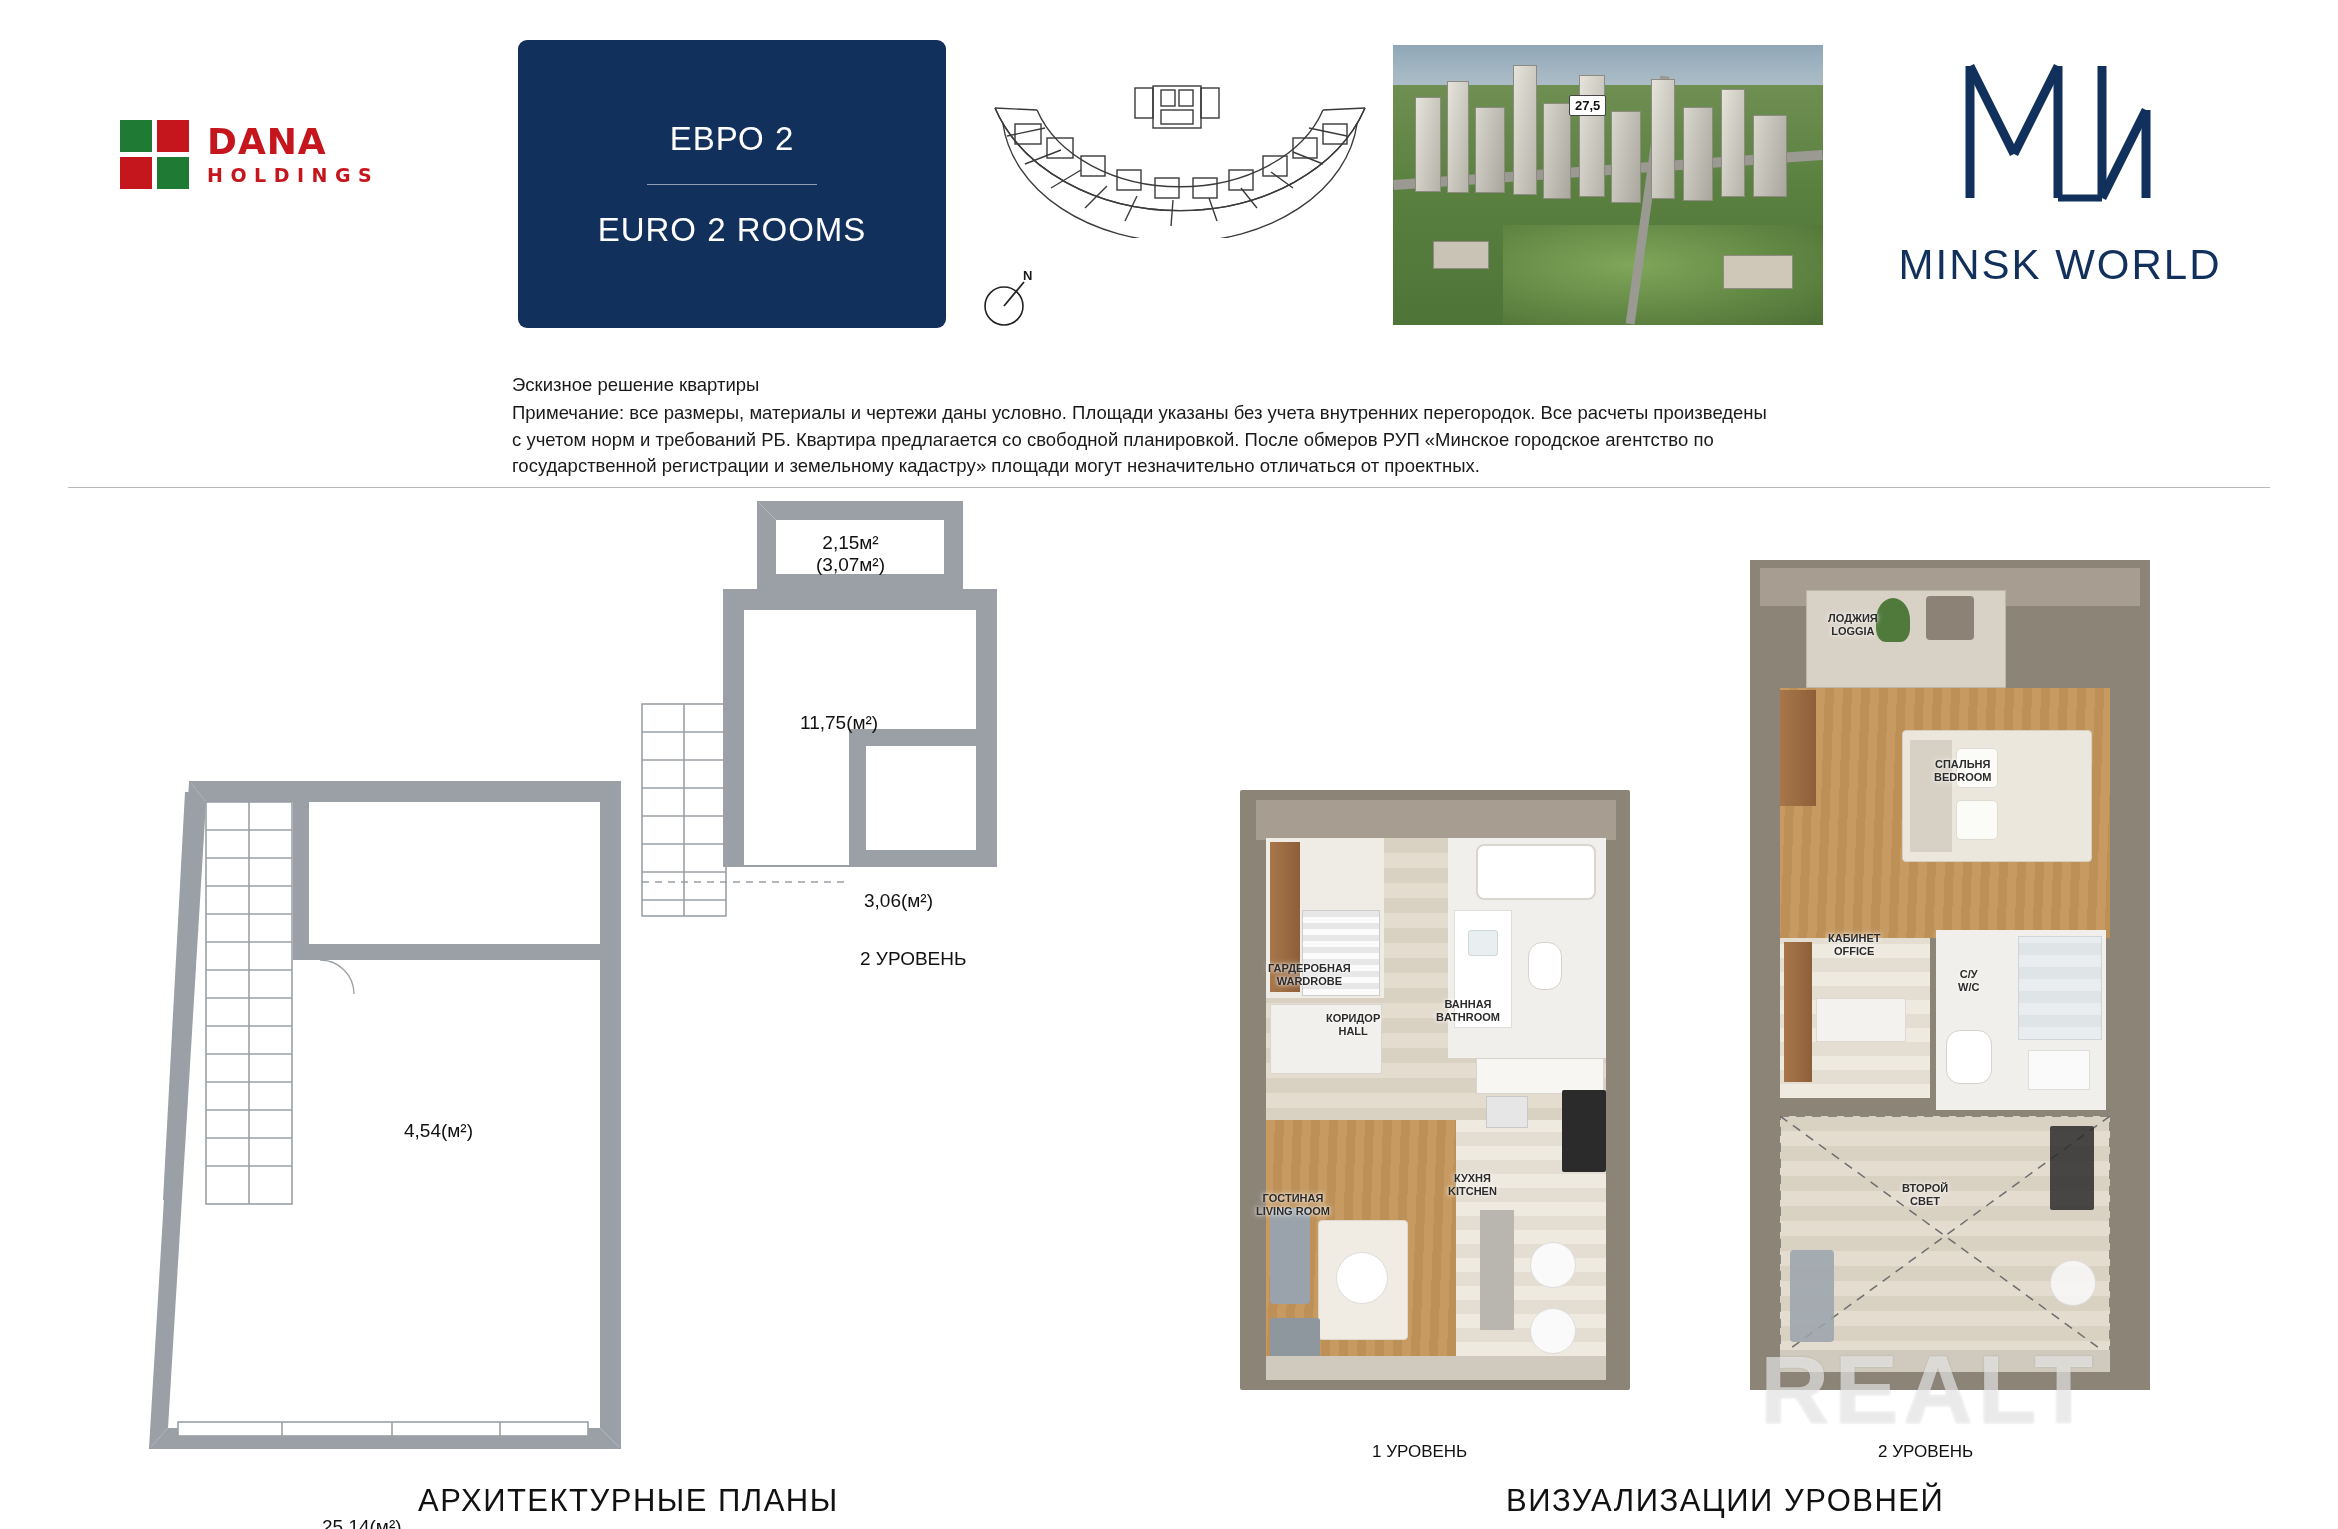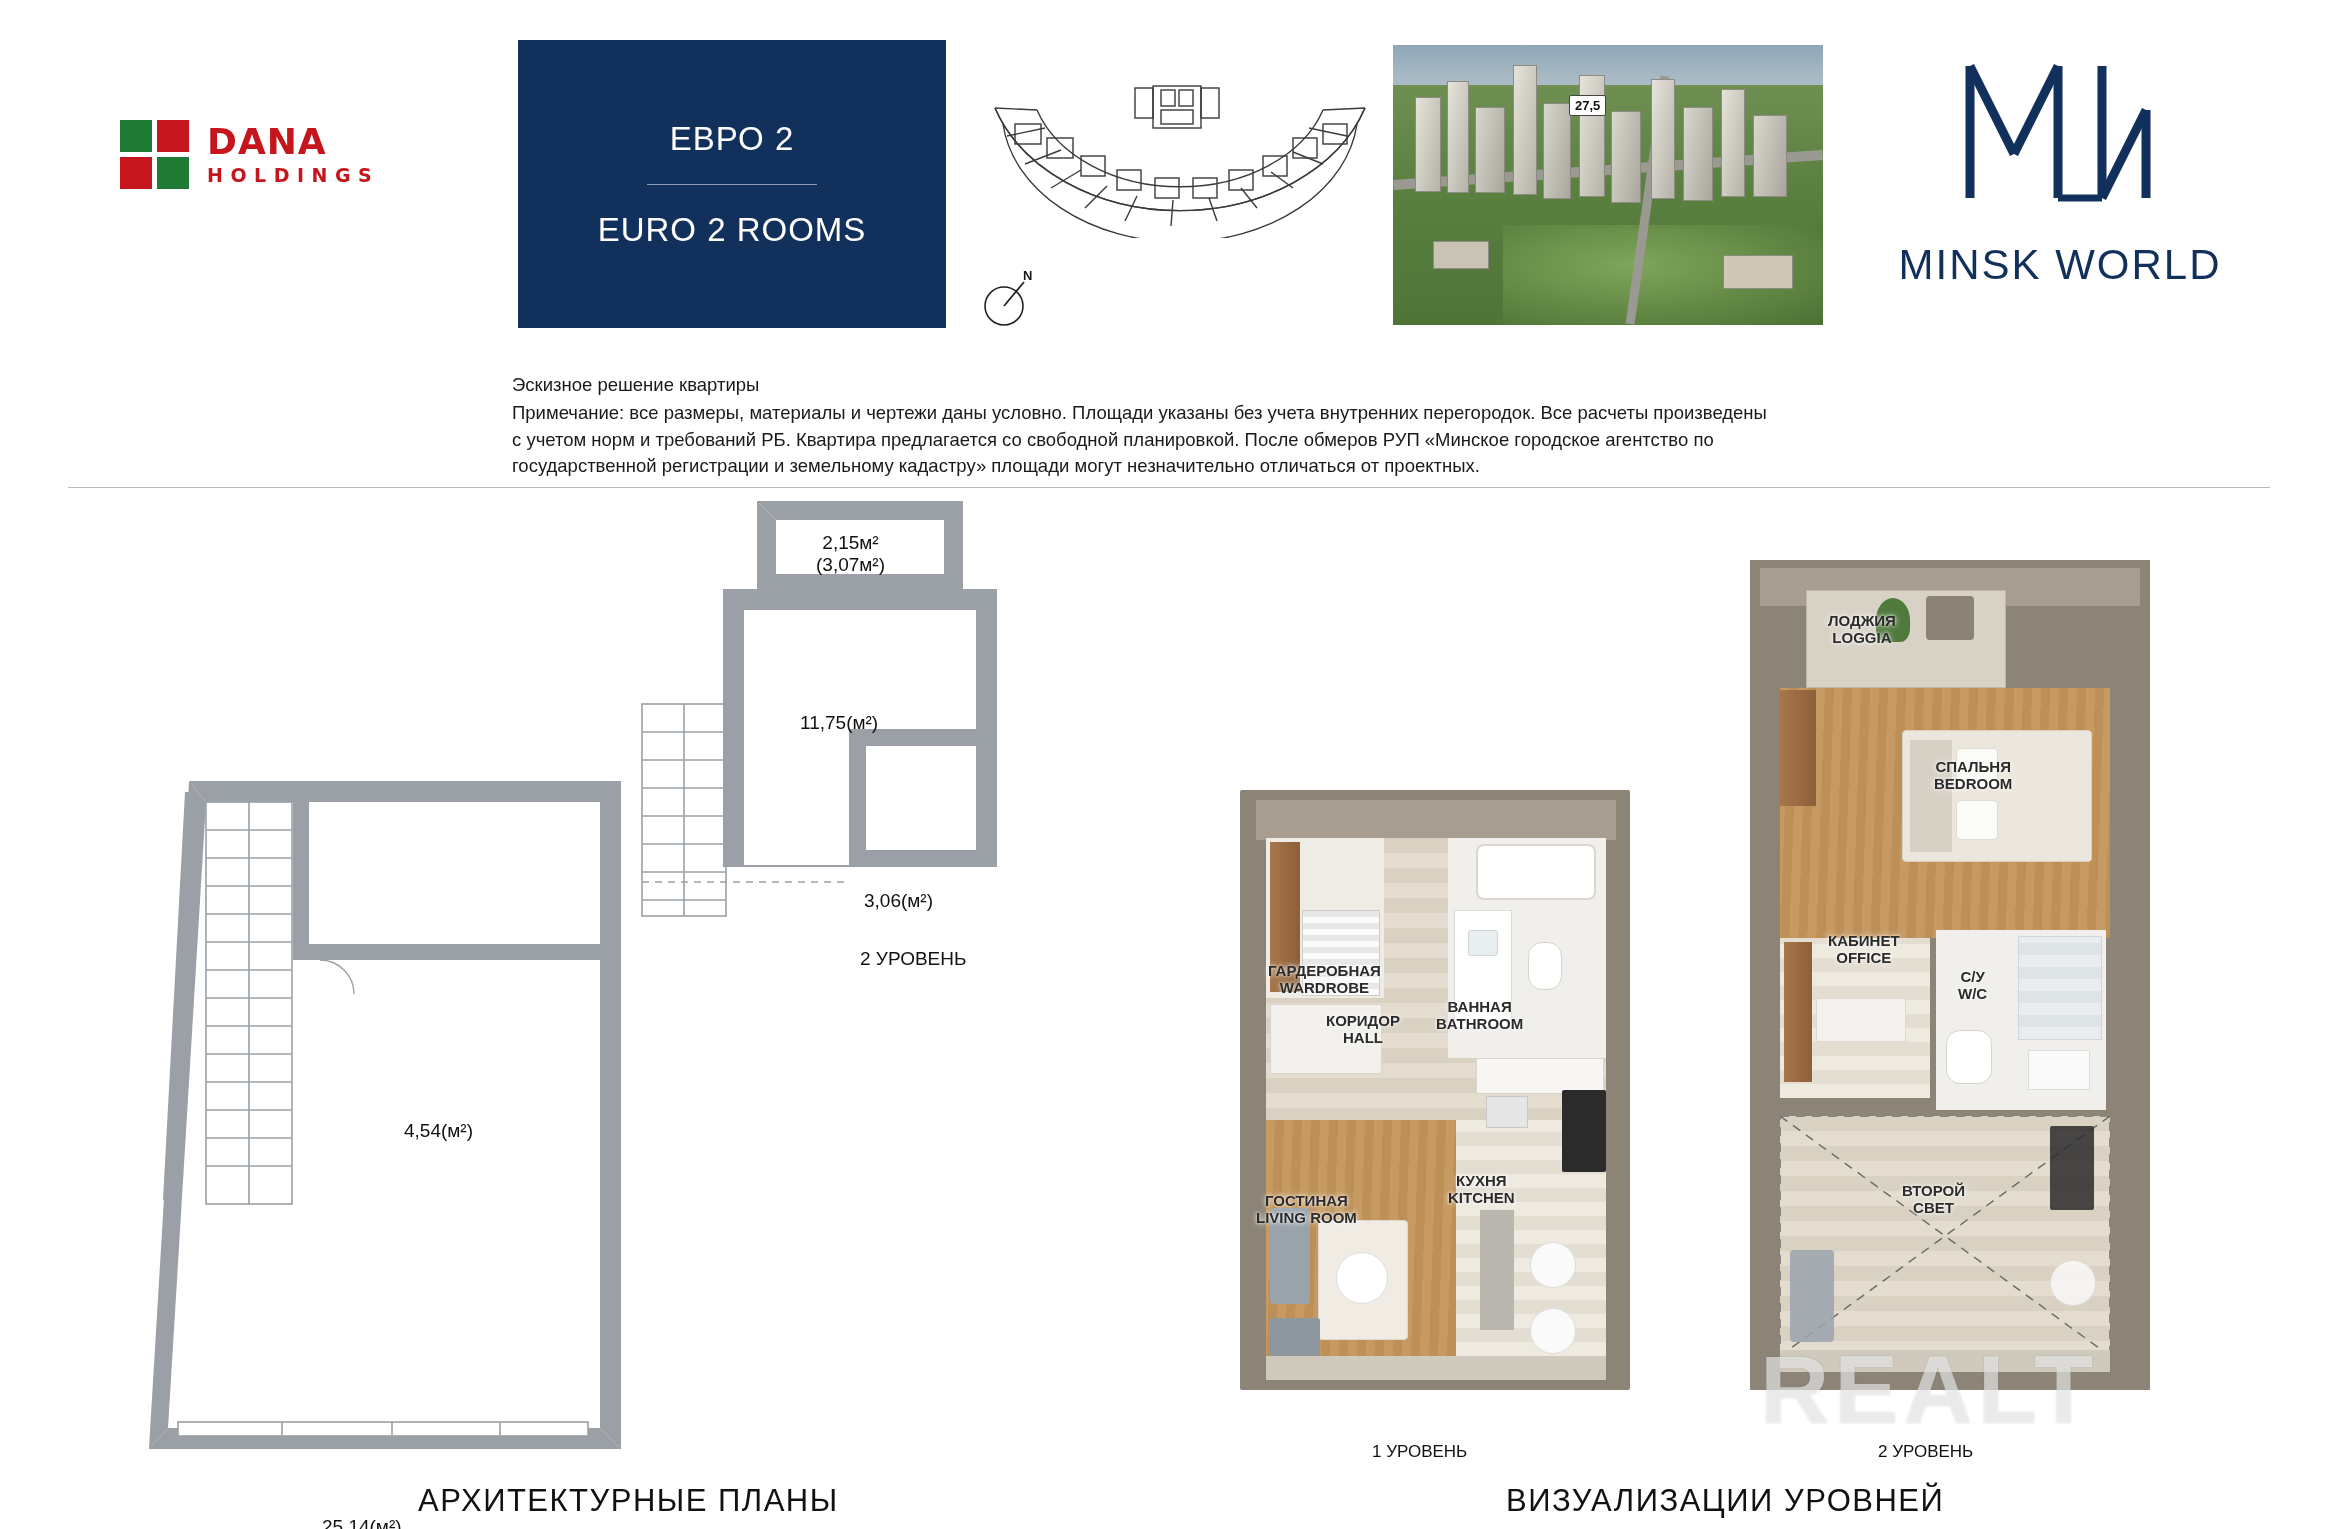--- a/index.html
+++ b/index.html
@@ -63,20 +63,21 @@
     top: 40px;
     width: 428px;
     height: 288px;
     background: #12305c;
     color: #ffffff;
     display: flex;
     flex-direction: column;
     align-items: center;
     justify-content: center;
     gap: 26px;
+    border-radius: 9px;
   }
   .title-box .t1 { font-size: 33px; letter-spacing: 1px; }
   .title-box .rule { width: 170px; height: 1px; background: #8f9fb5; }
   .title-box .t2 { font-size: 33px; letter-spacing: 1px; }
 
   
   .keyplan {
     position: absolute;
     left: 985px;
     top: 78px;
@@ -199,21 +200,21 @@
     position: absolute;
     font-size: 31px;
     letter-spacing: 1.5px;
     color: #111;
   }
 
   
   .vis { position: absolute; left: 1180px; top: 500px; width: 1158px; height: 1029px; }
   .vis-room-label {
     position: absolute;
-    font-size: 15px;
+    font-size: 11px;
     font-weight: bold;
     color: #2b2b2b;
     text-align: center;
     line-height: 1.15;
     white-space: nowrap;
     text-shadow: 0 0 3px rgba(255,255,255,.9), 0 0 6px rgba(255,255,255,.8);
   }
   .v-floor-wood { position: absolute; background: repeating-linear-gradient(92deg,#c79a62 0 9px,#bd9058 9px 18px); }
   .v-floor-tile { position: absolute; background: repeating-linear-gradient(0deg,#e3dccf 0 15px,#d9d1c2 15px 30px); }
   .v-floor-tile2 { position: absolute; background: repeating-linear-gradient(0deg,#efeae0 0 14px,#e4ded2 14px 28px); }

